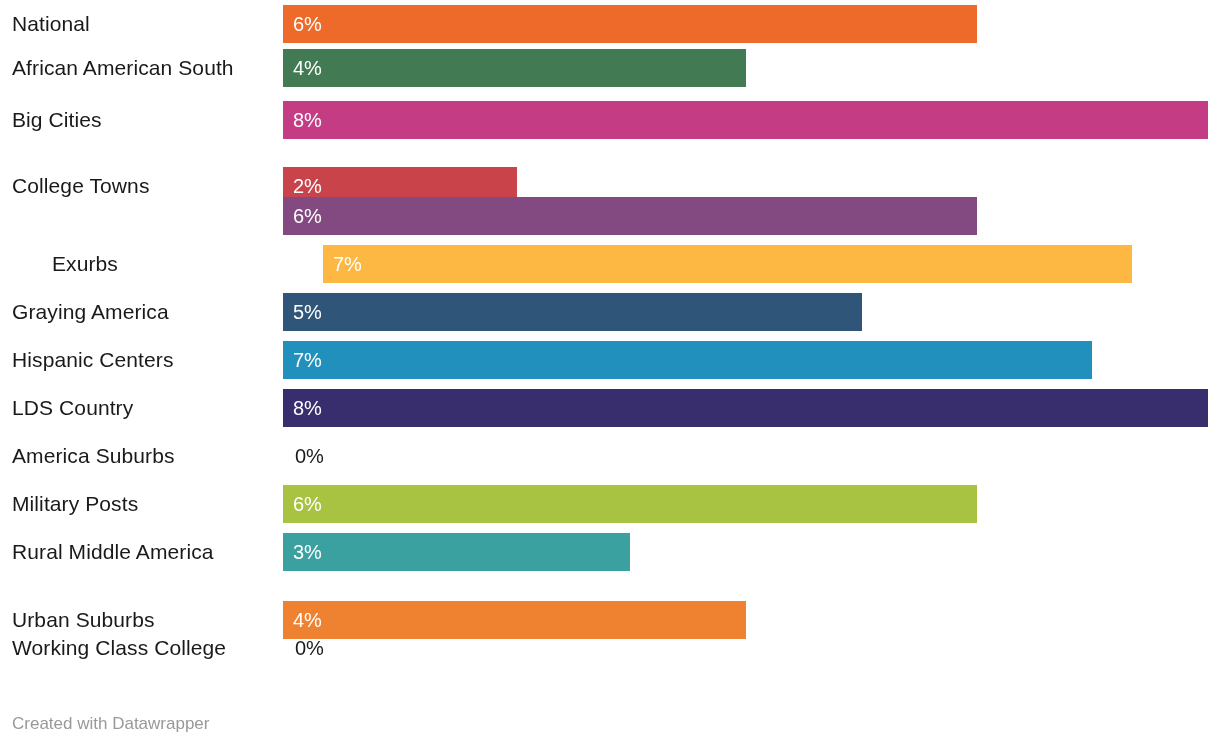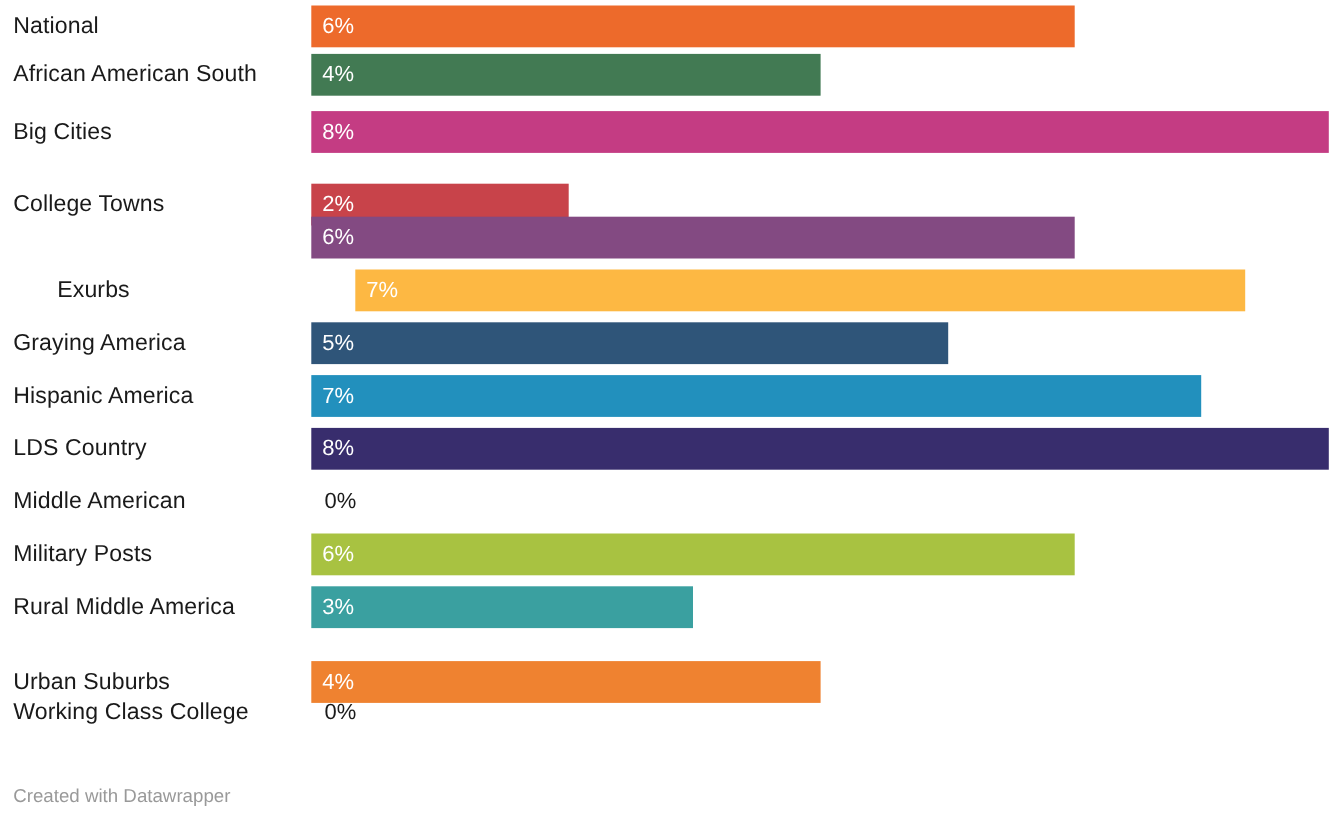--- a/index.html
+++ b/index.html
@@ -120,35 +120,35 @@
         </div>
       </div>
       <div class="bar-row" style="top: 288px;">
         <div class="row-label">Graying America</div>
         <div class="bar-track">
           <div class="bar-fill" style="width: 579px; background: rgb(47, 85, 121);"></div>
           <div class="bar-value inside">5%</div>
         </div>
       </div>
       <div class="bar-row" style="top: 336px;">
-        <div class="row-label">Hispanic America</div>
+        <div class="row-label">Hispanic Centers</div>
         <div class="bar-track">
           <div class="bar-fill" style="width: 809px; background: rgb(34, 144, 189);"></div>
           <div class="bar-value inside">7%</div>
         </div>
       </div>
       <div class="bar-row" style="top: 384px;">
         <div class="row-label">LDS Country</div>
         <div class="bar-track">
           <div class="bar-fill" style="width: 925px; background: rgb(56, 45, 109);"></div>
           <div class="bar-value inside">8%</div>
         </div>
       </div>
       <div class="bar-row" style="top: 432px;">
-        <div class="row-label">Middle American</div>
+        <div class="row-label">America Suburbs</div>
         <div class="bar-track">
           <div class="bar-value outside">0%</div>
         </div>
       </div>
       <div class="bar-row" style="top: 480px;">
         <div class="row-label">Military Posts</div>
         <div class="bar-track">
           <div class="bar-fill" style="width: 694px; background: rgb(168, 194, 65);"></div>
           <div class="bar-value inside">6%</div>
         </div>

